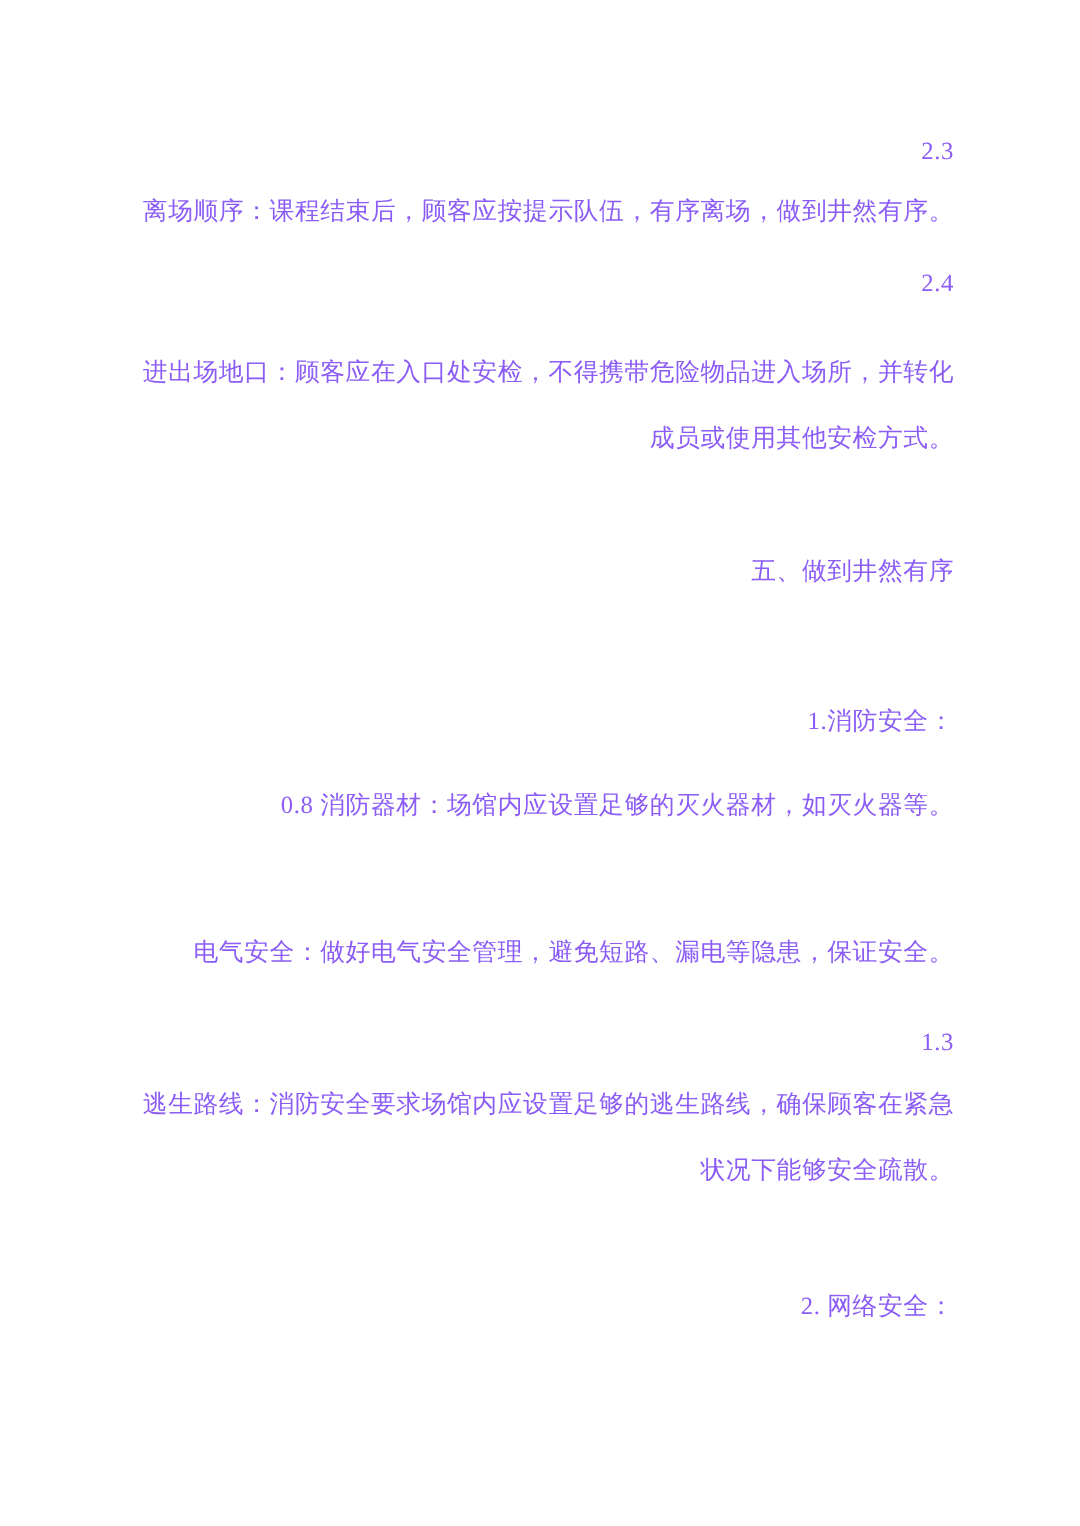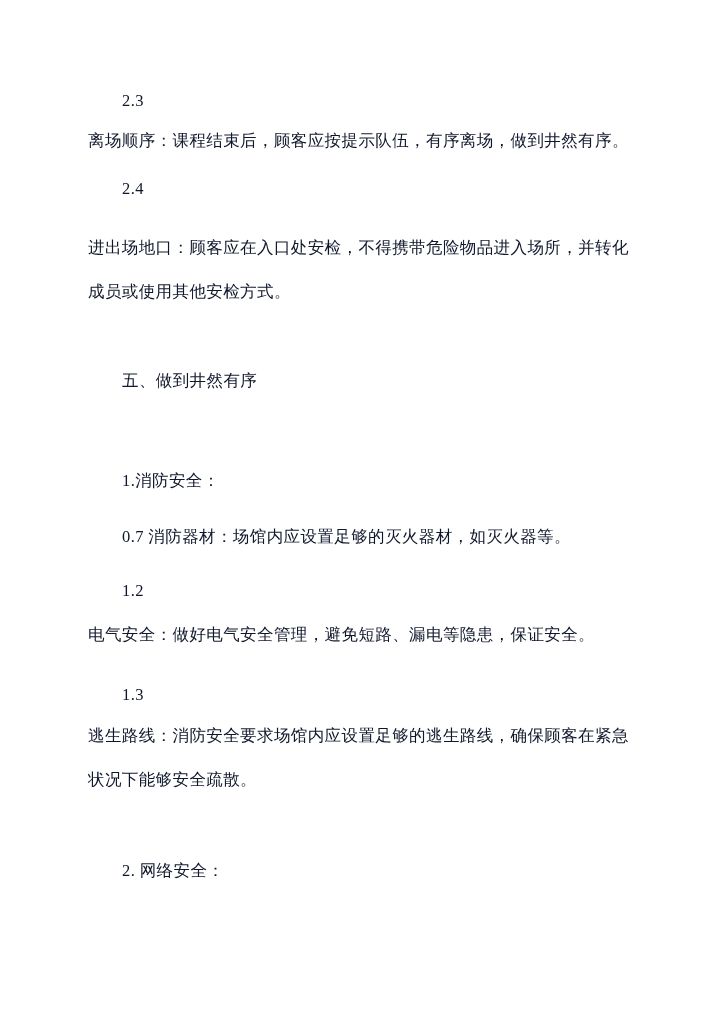--- a/index.html
+++ b/index.html
@@ -16,23 +16,23 @@
     font-family: "Liberation Serif", "DejaVu Serif", serif;
   }
   .para {
     position: absolute;
     left: 88px;
     width: 548px;
     margin: 0;
     font-size: 16.5px;
     line-height: 44px;
     letter-spacing: 0.4px;
-    color: #0f172a;
+    color: #8b5cf6;
     font-weight: 400;
-    text-align: left;
+    text-align: right;
     word-break: break-all;
     white-space: normal;
   }
   .indent {
     text-indent: 34px;
   }
   
   .p0  { top: 79px;  }
   .p1  { top: 119px; }
   .p2  { top: 167px; }
@@ -56,23 +56,22 @@
   <p class="para p1">离场顺序：课程结束后，顾客应按提示队伍，有序离场，做到井然有序。</p>
 
   <p class="para p2 indent">2.4</p>
 
   <p class="para p3">进出场地口：顾客应在入口处安检，不得携带危险物品进入场所，并转化成员或使用其他安检方式。</p>
 
   <p class="para p4 indent">五、做到井然有序</p>
 
   <p class="para p5 indent">1.消防安全：</p>
 
-  <p class="para p6 indent">0.7 消防器材：场馆内应设置足够的灭火器材，如灭火器等。</p>
+  <p class="para p6 indent">0.8 消防器材：场馆内应设置足够的灭火器材，如灭火器等。</p>
 
-  <p class="para p7 indent">1.2</p>
 
   <p class="para p8">电气安全：做好电气安全管理，避免短路、漏电等隐患，保证安全。</p>
 
   <p class="para p9 indent">1.3</p>
 
   <p class="para p10">逃生路线：消防安全要求场馆内应设置足够的逃生路线，确保顾客在紧急状况下能够安全疏散。</p>
 
   <p class="para p11 indent">2. 网络安全：</p>
 
 </div>

